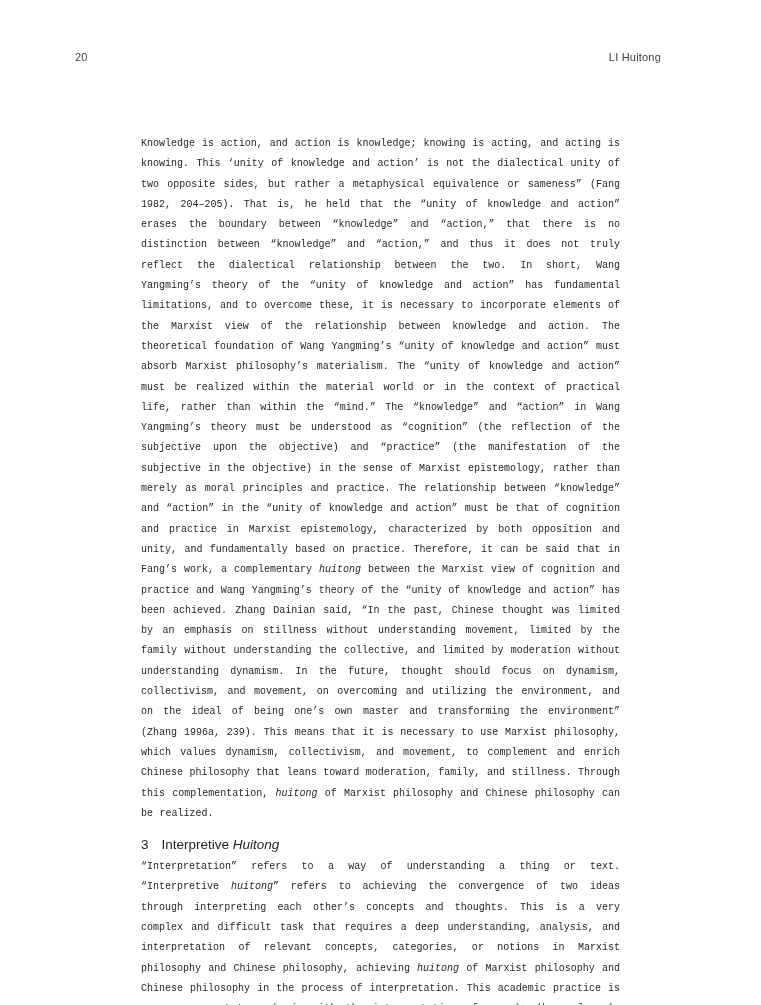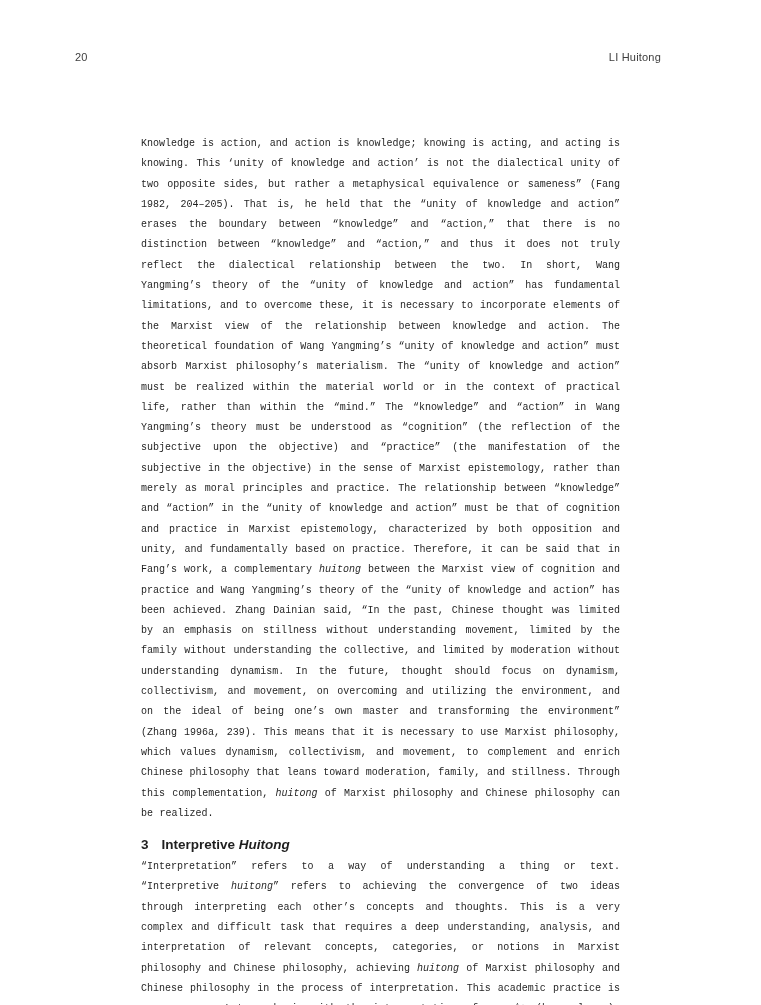--- a/index.html
+++ b/index.html
@@ -42,21 +42,21 @@
     line-height: 20.3px;
     text-align: justify;
     word-spacing: 0.5px;
   }
   .body-par i {
     font-style: italic;
   }
   .section-heading {
     margin: 11px 0 3px 0;
     font-family: "Liberation Sans", sans-serif;
-    font-weight: bold;
+    font-weight: normal;
     font-size: 13.5px;
     line-height: 19px;
     color: #1f1f1f;
     text-align: left;
   }
   .section-heading .heading-number {
     display: inline-block;
     margin-right: 13px;
   }
   .section-heading i {

